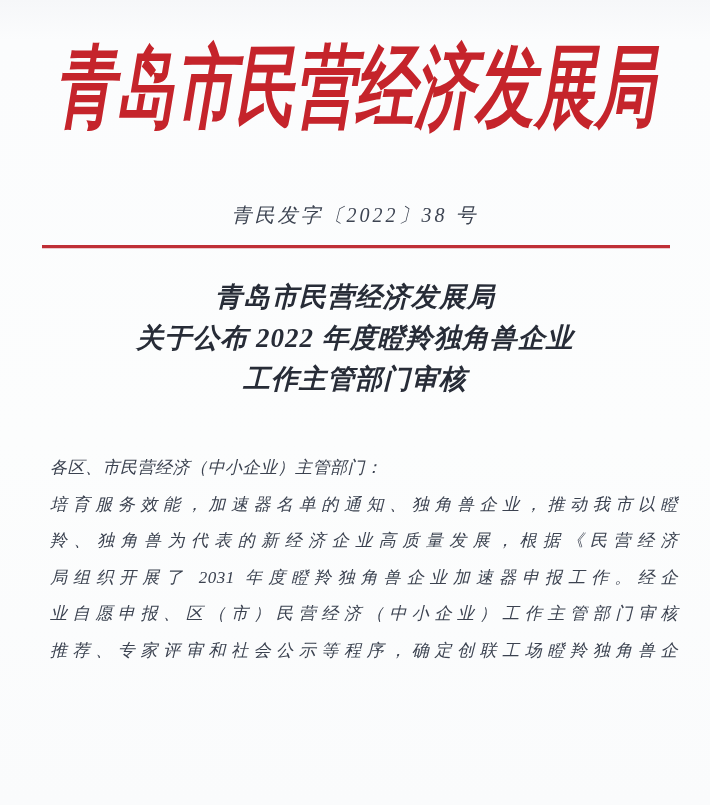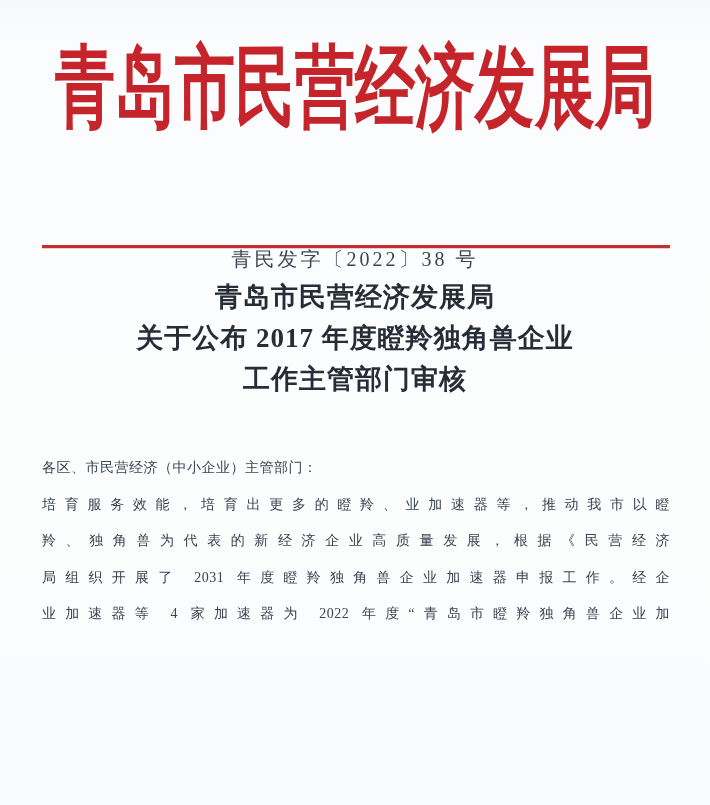--- a/index.html
+++ b/index.html
@@ -6,20 +6,21 @@
   body{
     width:710px;height:805px;
     background:#f2f3f5;
     font-family:"Liberation Serif","DejaVu Serif",serif;
   }
   .page{
     position:relative;
     width:710px;height:805px;
     overflow:hidden;
     background:linear-gradient(180deg,#f6f7f9 0%,#fbfcfd 5%,#fcfdfd 55%,#fafbfc 100%);
+    font-style:italic;
   }
   .agency-header{
     position:absolute;
     top:58px;left:0;right:0;
     text-align:center;
     font-size:60px;
     line-height:60px;
     font-weight:bold;
     color:#c5242b;
     letter-spacing:0px;
@@ -28,44 +29,43 @@
     white-space:nowrap;
   }
   .doc-number{
     position:absolute;
     top:202px;left:0;right:0;
     text-align:center;
     font-size:20px;
     line-height:26px;
     color:#3d4452;
     letter-spacing:3px;
-    margin-top:44px;
   }
   .red-rule{
     position:absolute;
     top:245px;left:42px;
     width:628px;height:3px;
     background:#bf2f36;
     box-shadow:0 1px 0 rgba(191,47,54,0.25);
   }
   .doc-title{
     position:absolute;
     top:277px;left:0;right:0;
     text-align:center;
     font-size:27px;
     line-height:41px;
     font-weight:bold;
     color:#272c37;
     letter-spacing:1px;
   }
   .content{
     position:absolute;
-    top:450px;left:42px;
+    top:450px;left:50px;
     width:628px;
-    font-size:14px;
+    font-size:17px;
     line-height:36.5px;
     color:#3b4250;
     letter-spacing:0.5px;
   }
   .salutation{
     text-align:left;
   }
   .para-line{
     text-align:justify;
     text-align-last:justify;
@@ -81,25 +81,26 @@
 <div class="page">
 
   <div class="agency-header">青岛市民营经济发展局</div>
 
   <div class="doc-number">青民发字〔2022〕38 号</div>
 
   <div class="red-rule"></div>
 
   <div class="doc-title">
     <div>青岛市民营经济发展局</div>
-    <div>关于公布 2017 年度瞪羚独角兽企业</div>
+    <div>关于公布 2022 年度瞪羚独角兽企业</div>
     <div>工作主管部门审核</div>
   </div>
 
   <div class="content">
     <div class="salutation">各区、市民营经济（中小企业）主管部门：</div>
-    <div class="para-line">培育服务效能，培育出更多的瞪羚、业加速器等，推动我市以瞪</div>
+    <div class="para-line">培育服务效能，加速器名单的通知、独角兽企业，推动我市以瞪</div>
     <div class="para-line">羚、独角兽为代表的新经济企业高质量发展，根据《民营经济</div>
     <div class="para-line">局组织开展了 2031 年度瞪羚独角兽企业加速器申报工作。经企</div>
-    <div class="para-line">业加速器等 4 家加速器为 2022 年度“青岛市瞪羚独角兽企业加</div>
+    <div class="para-line">业自愿申报、区（市）民营经济（中小企业）工作主管部门审核</div>
+    <div class="para-line">推荐、专家评审和社会公示等程序，确定创联工场瞪羚独角兽企</div>
   </div>
 
 </div>
 
 </body></html>

